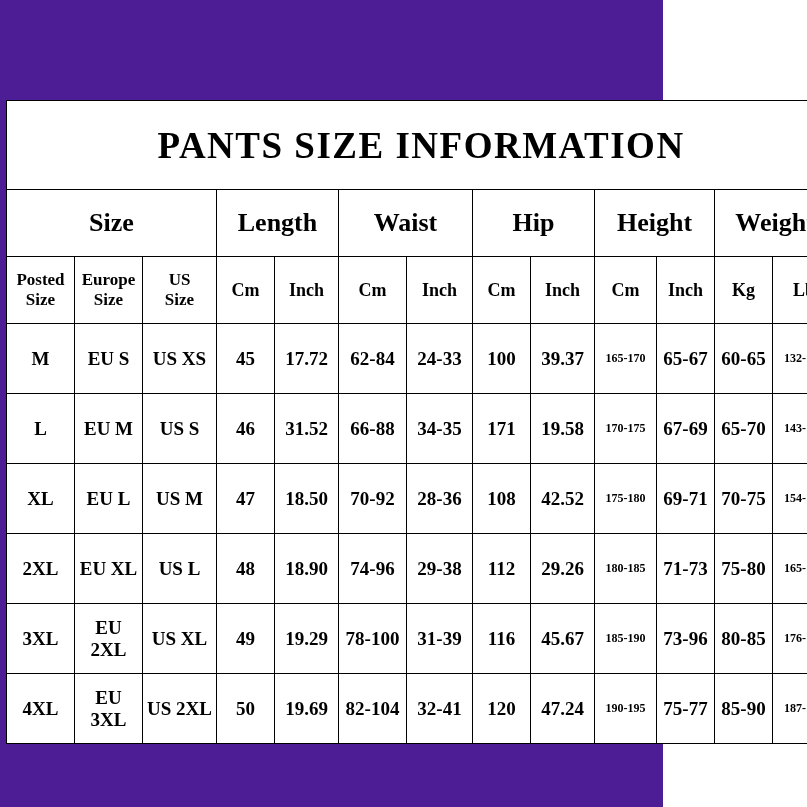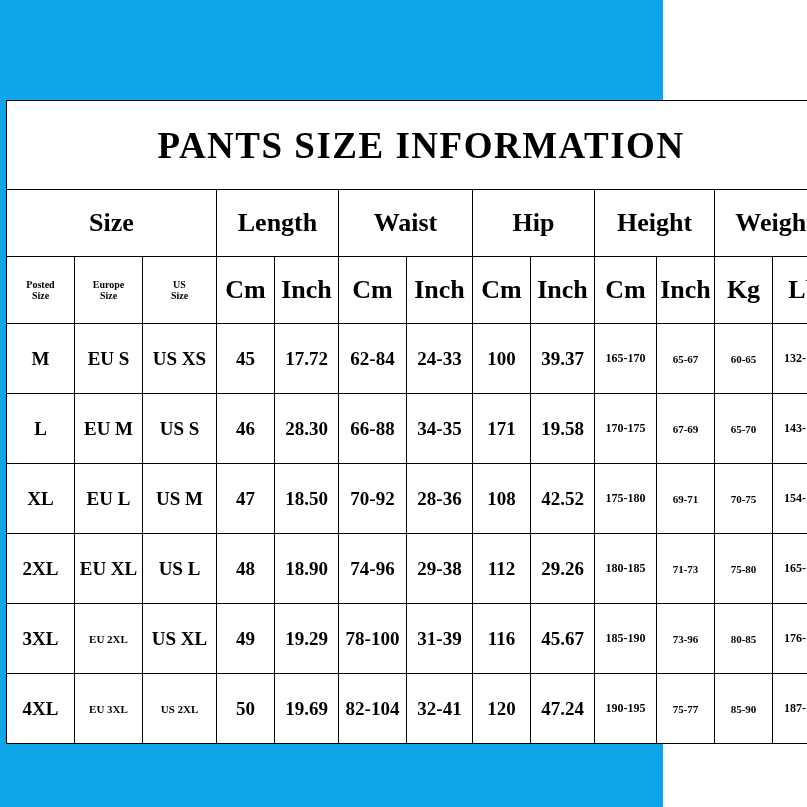--- a/index.html
+++ b/index.html
@@ -11,21 +11,21 @@
     width: 807px;
     height: 807px;
     font-family: "Liberation Serif", serif;
     color: #000000;
     overflow: hidden;
   }
   .page {
     position: relative;
     width: 663px;
     height: 807px;
-    background: #0ea5e9;
+    background: #4c1d95;
     box-sizing: border-box;
   }
   .sheet {
     position: absolute;
     left: 6px;
     top: 100px;
     width: 795px;
   }
   table.size-table {
     border-collapse: collapse;
@@ -48,37 +48,37 @@
     border-bottom: 1px solid #000;
     font-weight: bold;
     white-space: nowrap;
   }
   .group-cell {
     font-size: 26px;
     height: 66px;
     font-weight: bold;
   }
   .sub-cell {
-    font-size: 10px;
+    font-size: 17px;
     height: 66px;
     font-weight: bold;
     line-height: 1.15;
   }
   .sub-cell-lg {
-    font-size: 26px;
+    font-size: 18px;
     height: 66px;
     font-weight: bold;
   }
   .data-cell {
     font-size: 19px;
     height: 69px;
     font-weight: bold;
   }
   .data-cell.small {
-    font-size: 11px;
+    font-size: 19px;
   }
   .data-cell.xsmall {
     font-size: 12px;
   }
   
   col.c0 { width: 68px; }
   col.c1 { width: 68px; }
   col.c2 { width: 74px; }
   col.c3 { width: 58px; }
   col.c4 { width: 64px; }
@@ -163,21 +163,21 @@
           <td class="data-cell small">65-67</td>
           <td class="data-cell small">60-65</td>
           <td class="data-cell xsmall">132-143</td>
         </tr>
 
         <tr>
           <td class="data-cell">L</td>
           <td class="data-cell">EU M</td>
           <td class="data-cell">US  S</td>
           <td class="data-cell">46</td>
-          <td class="data-cell">28.30</td>
+          <td class="data-cell">31.52</td>
           <td class="data-cell">66-88</td>
           <td class="data-cell">34-35</td>
           <td class="data-cell">171</td>
           <td class="data-cell">19.58</td>
           <td class="data-cell xsmall">170-175</td>
           <td class="data-cell small">67-69</td>
           <td class="data-cell small">65-70</td>
           <td class="data-cell xsmall">143-154</td>
         </tr>
 

